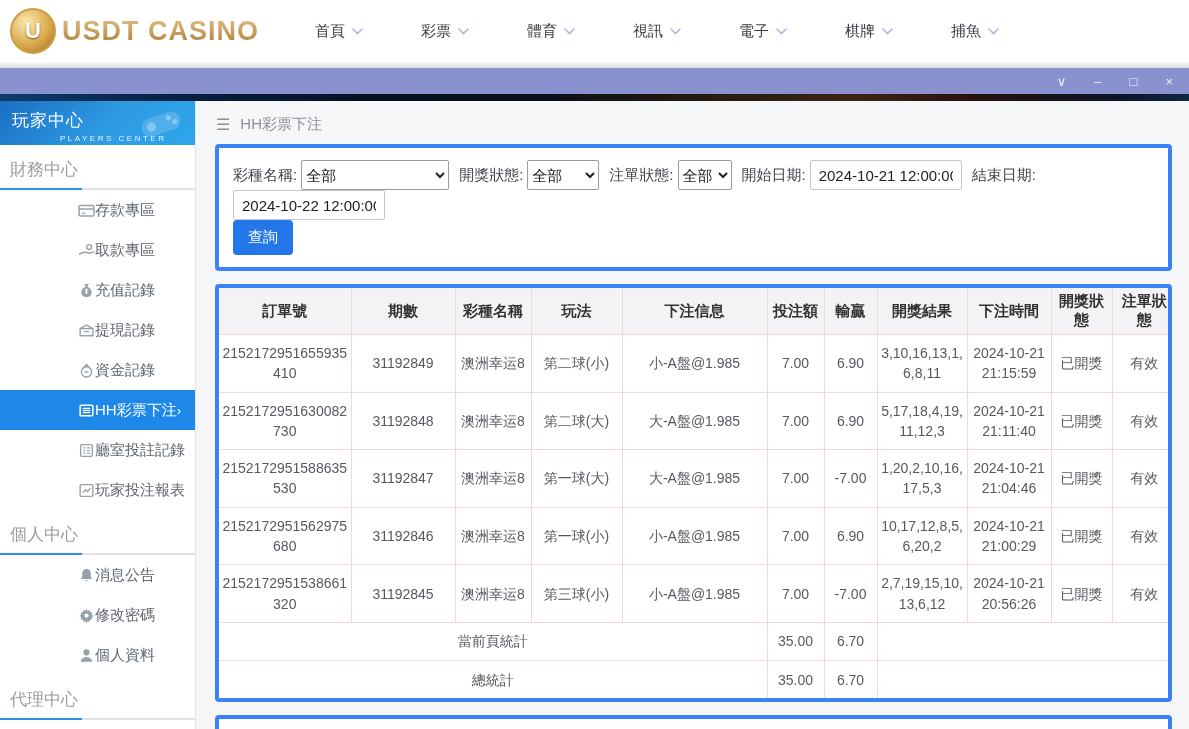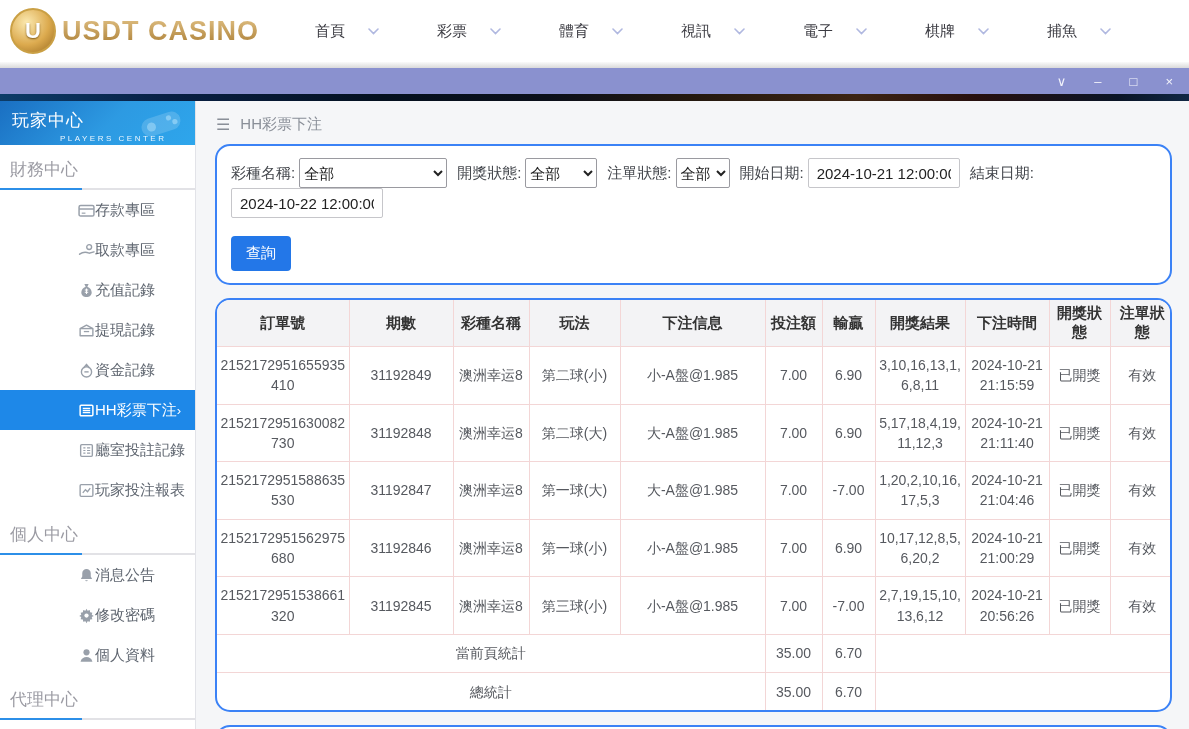--- a/index.html
+++ b/index.html
@@ -10,21 +10,21 @@
   .top-header { height:62px; background:#fff; display:flex; align-items:center; padding-left:10px; }
   .logo { display:flex; align-items:center; gap:6px; }
   .coin { width:46px; height:46px; border-radius:50%;
     background:radial-gradient(circle at 35% 30%, #fbe9b0, #dcaa4e 55%, #9a6b20 100%);
     border:2px solid #caa045; display:flex; align-items:center; justify-content:center; }
   .coin-letter { font-size:22px; font-weight:bold; color:#fff; text-shadow:0 1px 2px #7a5412; }
   .brand-text { font-size:27px; font-weight:800; letter-spacing:1px;
     background:linear-gradient(180deg,#e2c286,#a97c32);
     -webkit-background-clip:text; background-clip:text; -webkit-text-fill-color:transparent; color:#b68a3e; }
   .main-nav { display:flex; align-items:center; margin-left:56px; column-gap:58px; }
-  .nav-item { display:flex; align-items:center; gap:23px; font-size:15px; color:#3b3b42; cursor:pointer; }
+  .nav-item { display:flex; align-items:center; gap:7px; font-size:15px; color:#3b3b42; cursor:pointer; }
   .nav-item svg { display:block; }
   .header-band { height:6px; background:linear-gradient(#fafafa,#d9d9da); }
 
   
   .titlebar { height:26px; background:#8a91cf; display:flex; align-items:center;
     justify-content:flex-end; gap:28px; padding-right:16px; }
   .win-btn { color:#f2f3fb; font-size:13px; line-height:1; cursor:pointer; }
 
   
   .dark-strip { height:7px;
@@ -50,34 +50,34 @@
   .side-item.active { background:#1e88e8; color:#fff; }
   .side-item.active .ico { color:#fff; }
   .side-item .chev { position:absolute; right:14px; font-size:13px; color:#fff; }
 
   
   .main { flex:1; overflow:hidden; }
   .breadcrumb { display:flex; align-items:center; gap:10px; padding:14px 20px 10px; }
   .hamburger { font-size:16px; color:#8a8f98; }
   .breadcrumb-title { font-size:15px; color:#8a8f98; }
 
-  .card { background:#fff; border:2px solid #3b82f6; border-radius:15px; margin:0 17px 13px 19px; }
+  .card { background:#fff; border:4px solid #3b82f6; border-radius:4px; margin:0 17px 13px 19px; }
 
   
   .filter-card { padding:12px 14px 12px; }
   .filter-row { display:flex; align-items:center; flex-wrap:wrap; }
   .f-label { font-size:15px; color:#43464c; margin-right:4px; white-space:nowrap; }
   .filter-row select { height:30px; border:1px solid #9a9aa0; border-radius:2px; background:#fff;
     font-size:15px; color:#222; margin-right:10px; font-family:inherit; }
   .sel-lottery { width:148px; }
   .sel-draw { width:72px; }
   .sel-order { width:54px; }
   .filter-row input.date { height:30px; width:152px; border:1px solid #c6c6ca; border-radius:2px;
     font-size:15px; color:#222; padding:0 8px; margin-right:10px; font-family:inherit; }
-  .search-btn { margin-top:18px; background:#2377e8; color:#fff; border:none; border-radius:4px;
+  .search-btn { margin-top:0; background:#2377e8; color:#fff; border:none; border-radius:4px;
     font-size:15px; padding:8px 15px; cursor:pointer; font-family:inherit; }
 
   
   .table-card { overflow:hidden; }
   table.bets { width:100%; border-collapse:collapse; border-style:hidden; table-layout:fixed; }
   table.bets th { background:#f3f3f5; font-size:15px; font-weight:bold; color:#333;
     height:40px; padding:4px 2px; border:1px solid #f3d6d6; }
   table.bets td { font-size:14px; color:#56595f; text-align:center; vertical-align:middle;
     padding:8px 3px; border:1px solid #f3d6d6; word-break:break-all; line-height:1.45; }
   tr.data-row td { height:57px; }

